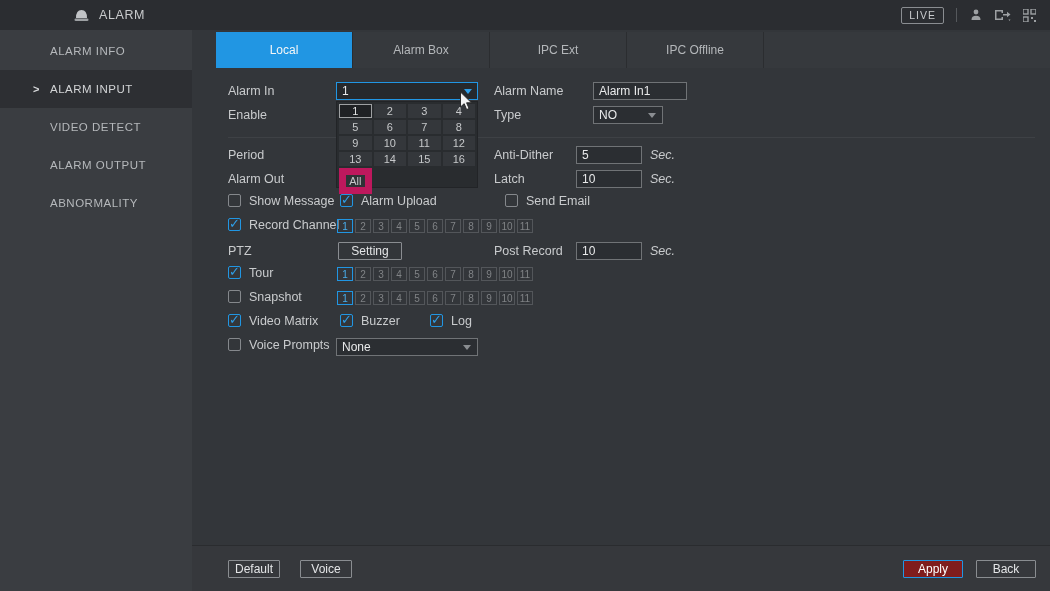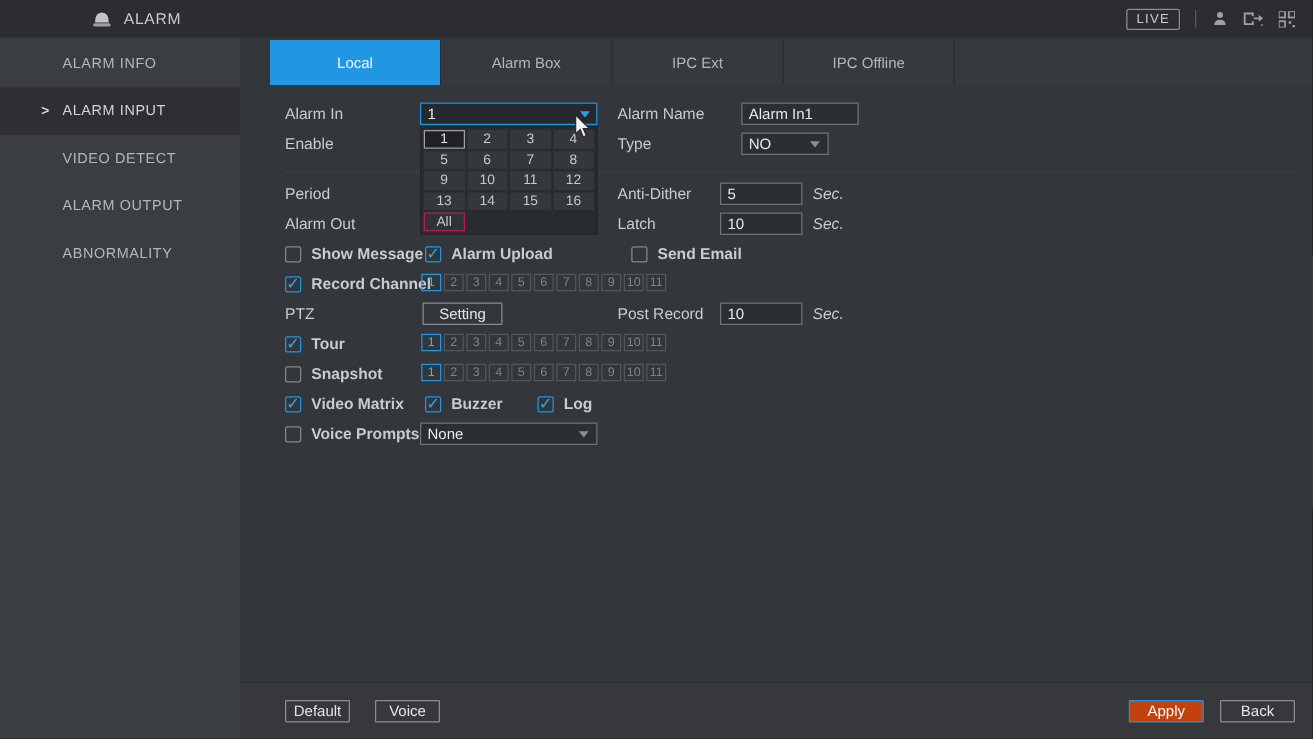--- a/index.html
+++ b/index.html
@@ -55,21 +55,21 @@
     display:flex; align-items:center;
   }
   .seln {
     position:absolute; height:18px; background:#2b2e32; border:1px solid #707376;
     color:#e8e9ea; font-size:12px; padding:0 5px; display:flex; align-items:center; cursor:pointer;
   }
   .seln .car { position:absolute; right:6px; width:0; height:0; border-left:4px solid transparent;
     border-right:4px solid transparent; border-top:5px solid #8a8d91; }
   .sepline { position:absolute; left:228px; top:137px; width:807px; height:1px; background:#3e4145; }
   
-  .cbwrap { position:absolute; display:flex; align-items:center; gap:8px; height:18px; cursor:pointer;font-weight:bold; }
+  .cbwrap { position:absolute; display:flex; align-items:flex-start; gap:8px; height:18px; cursor:pointer; }
   .cb {
     width:13px; height:13px; border:1px solid #85888c; border-radius:2px; position:relative;
     flex:0 0 13px;
   }
   .cb.checked { border-color:#2196e3; }
   .cb.checked::after {
     content:"\2713"; position:absolute; left:0px; top:-3px; color:#2f9fe8; font-size:13px; font-weight:bold;
   }
   
   .chrow { position:absolute; display:flex; gap:2px; }
@@ -77,21 +77,21 @@
     width:16px; height:14px; border:1px solid #53565a; color:#808386;
     font-size:10px; display:flex; align-items:center; justify-content:center; cursor:pointer;
   }
   .ch.sel { border-color:#2196e3; color:#49aeed; }
   
   .btn {
     position:absolute; height:18px; border:1px solid #8a8d91; border-radius:1px;
     background:transparent; color:#e4e5e7; font-size:12px; display:flex;
     align-items:center; justify-content:center; cursor:pointer; font-family:inherit;
   }
-  .btn.primary { background:#c2410c; border-color:#2196e3; color:#ffffff; }
+  .btn.primary { background:#7f1d1d; border-color:#2196e3; color:#ffffff; }
   
   .footer {
     position:absolute; left:192px; top:545px; width:858px; height:46px;
     background:#36383c; border-top:1px solid #2a2c2f;
   }
   
   .dd-field {
     position:absolute; left:336px; top:82px; width:142px; height:18px;
     background:#26292c; border:1px solid #2196e3; color:#e8e9ea; font-size:12px;
     display:flex; align-items:center; padding:0 5px; z-index:40; cursor:pointer;
@@ -101,21 +101,21 @@
   .dd-panel {
     position:absolute; left:336px; top:101px; width:142px; height:87px;
     background:#292c2f; border:1px solid #222427; z-index:39;
     display:grid; grid-template-columns:repeat(4,1fr); gap:2px; padding:2px;
   }
   .opt {
     background:#34373b; color:#c6c8ca; font-size:11px; display:flex;
     align-items:center; justify-content:center; cursor:pointer; border:1px solid transparent;
   }
   .opt.sel { background:#1f2124; border:1px solid #9ea0a2; color:#e2e3e4; }
-  .opt.all { background:#2f3236; border:1px solid #be185d; }
+  .opt.all { background:#2f3236; border:7px solid #be185d; }
   .cursor { position:absolute; left:459px; top:91px; z-index:60; pointer-events:none; }
 </style>
 </head>
 <body>
 
 <div class="screen">
 
   <div class="topbar">
     <span class="app-icon">
       <svg width="19" height="17" viewBox="0 0 19 17">

